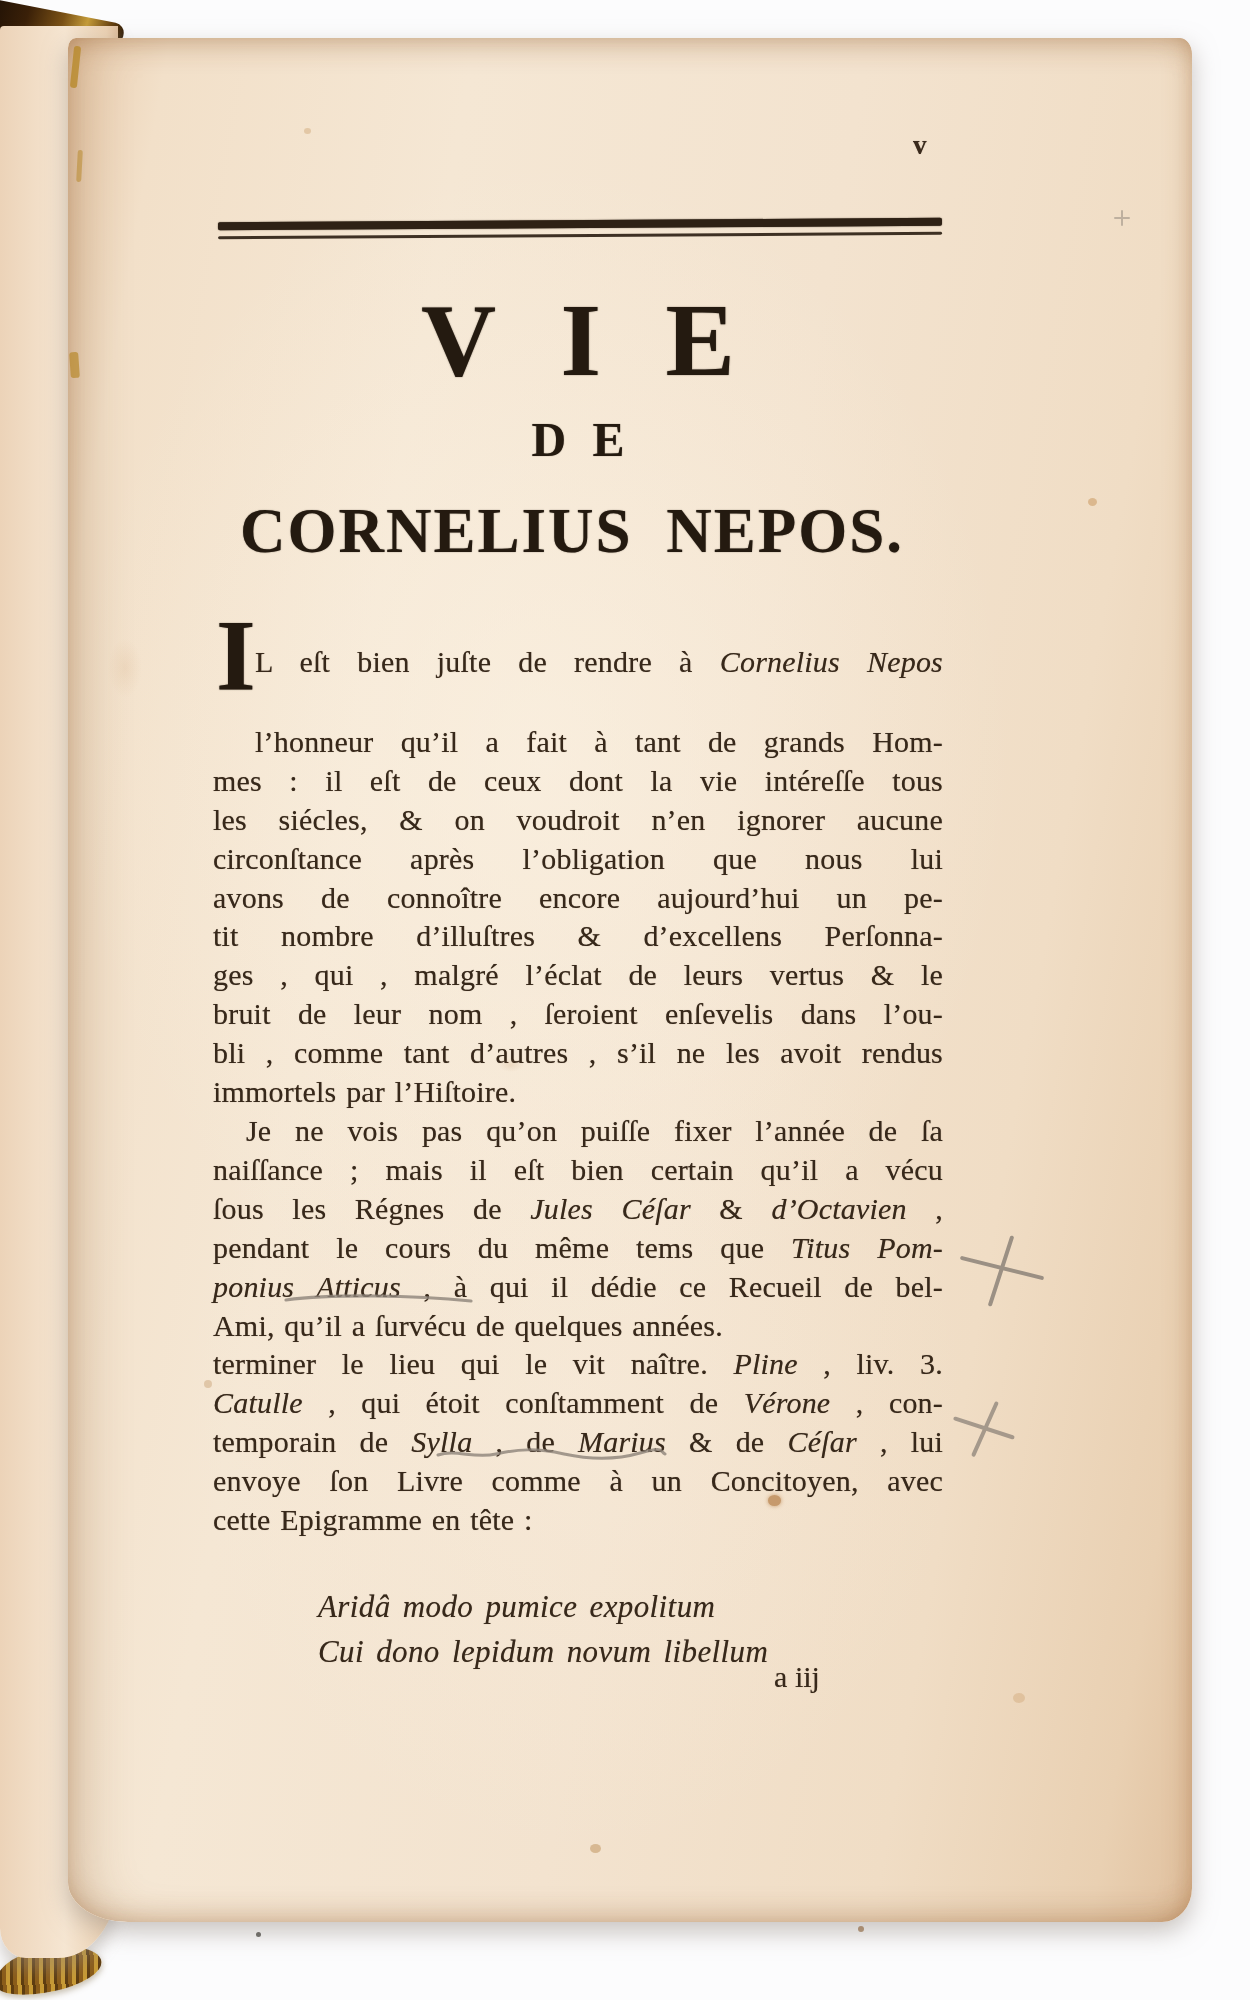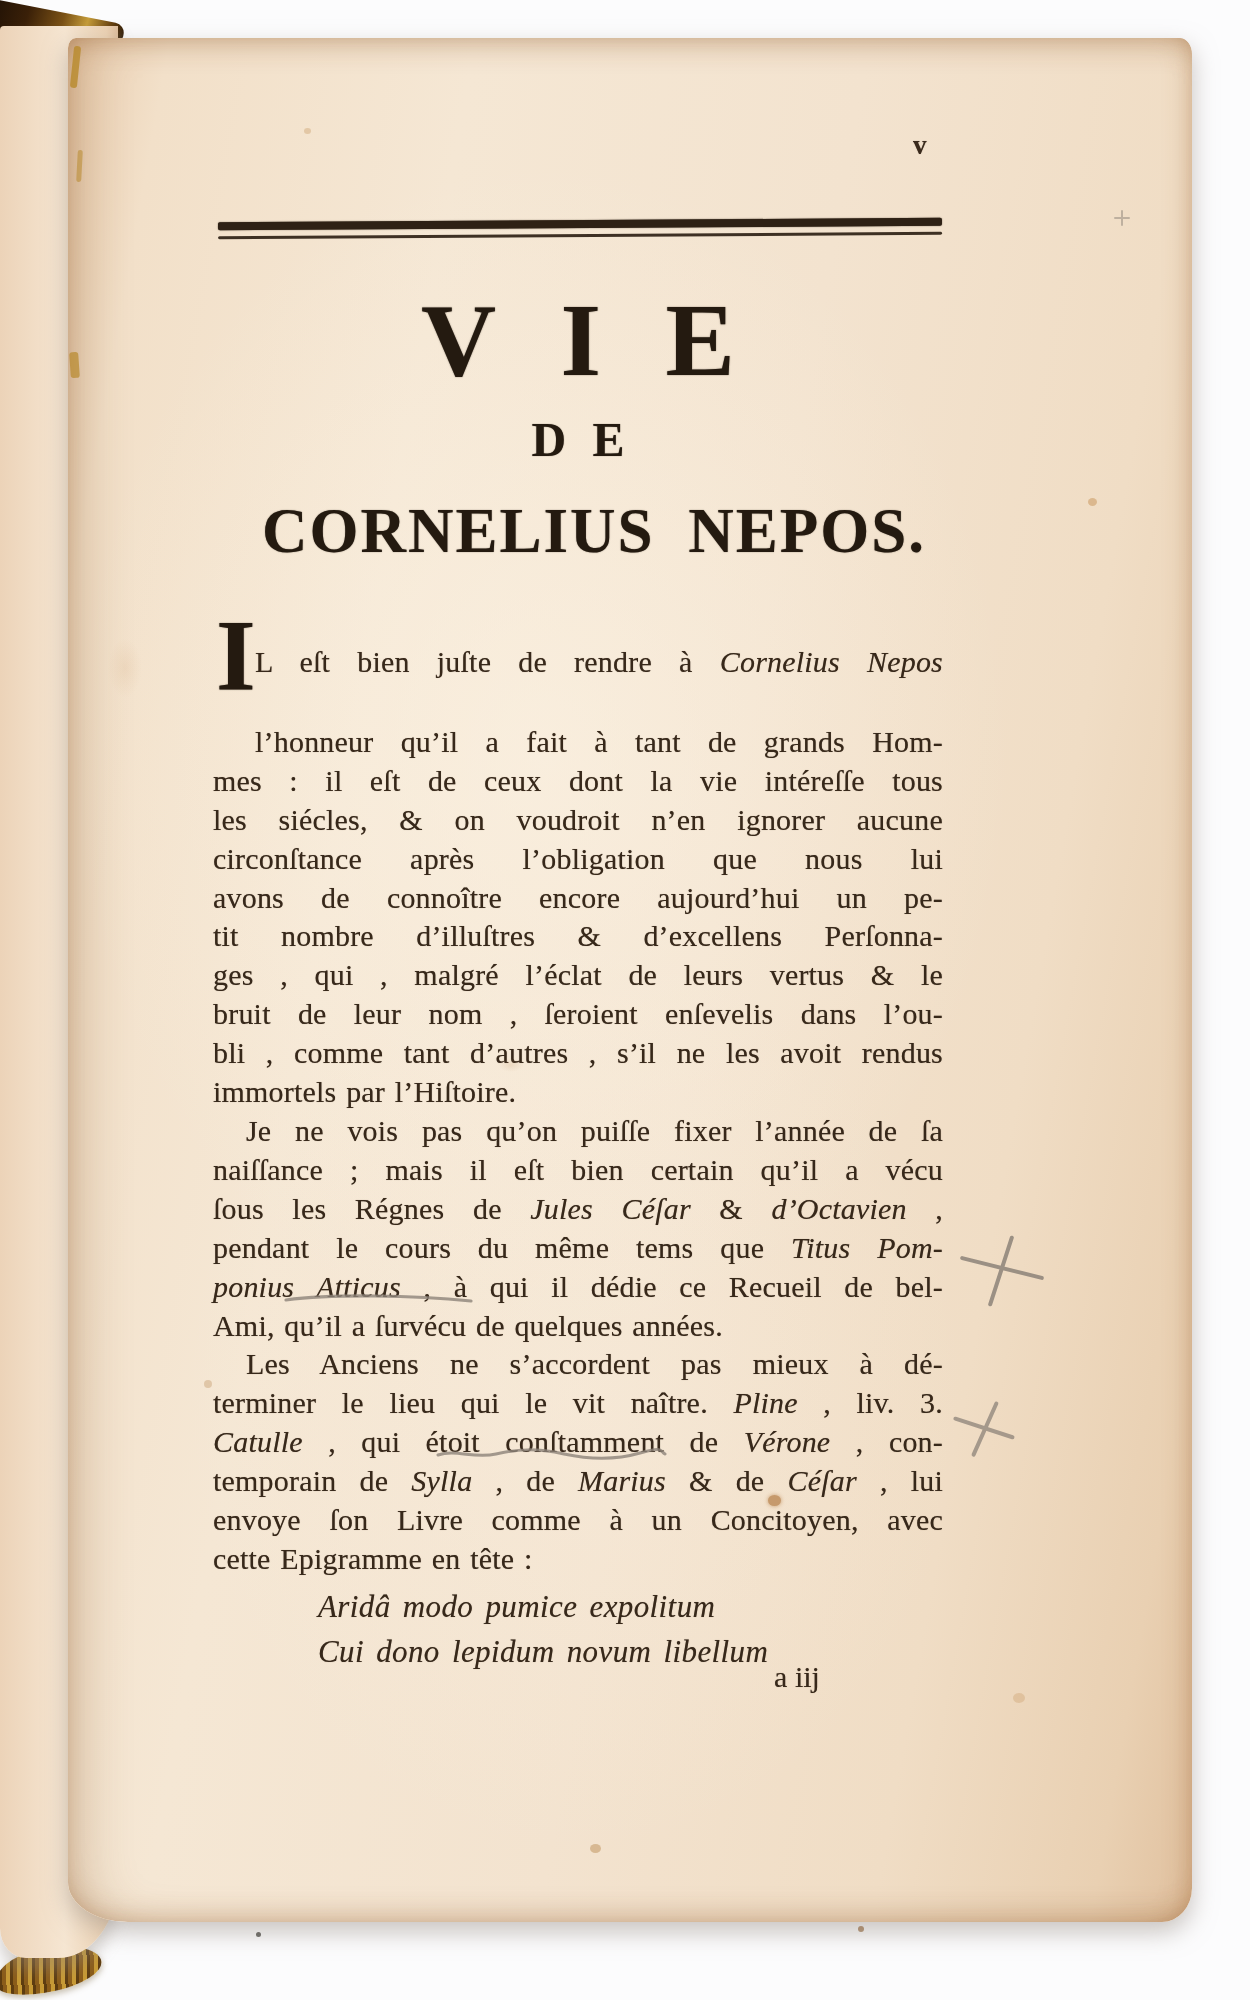--- a/index.html
+++ b/index.html
@@ -56,21 +56,21 @@
   .rule{position:absolute;left:150px;top:182px;width:724px;transform:rotate(-.35deg);}
   .rule .r1{height:8px;background:#2e2115;border-radius:2px;box-shadow:0 0 1.2px rgba(46,33,21,.9);}
   .rule .r2{height:3px;background:#2e2115;margin-top:6px;border-radius:2px;opacity:.92;}
 
   .t-vie{position:absolute;left:145px;top:250px;width:730px;text-align:center;line-height:1;
     font-size:104px;font-weight:bold;letter-spacing:.62em;text-indent:.62em;
     color:var(--title-ink);text-shadow:0 0 1.4px rgba(36,26,16,.65);}
   .t-de{position:absolute;left:145px;top:378px;width:730px;text-align:center;line-height:1;
     font-size:48px;font-weight:bold;letter-spacing:.55em;text-indent:.55em;
     color:var(--title-ink);text-shadow:0 0 1.1px rgba(36,26,16,.6);}
-  .t-name{position:absolute;left:156px;top:462px;width:740px;text-align:center;line-height:1;
+  .t-name{position:absolute;left:134px;top:462px;width:740px;text-align:center;line-height:1;
     font-size:63px;font-weight:bold;letter-spacing:2px;word-spacing:16px;
     color:var(--title-ink);text-shadow:0 0 1.2px rgba(36,26,16,.6);}
 
   .dropcap{position:absolute;left:148px;top:566px;font-size:102px;line-height:104px;
     font-weight:bold;color:var(--title-ink);text-shadow:0 0 1.2px rgba(36,26,16,.7);}
 
   #body-lines{position:absolute;left:145px;top:564px;width:730px;
     font-size:30px;line-height:38.9px;color:var(--ink);
     letter-spacing:.2px;word-spacing:2px;text-shadow:0 0 .7px rgba(55,40,26,.55);}
   .line{text-align:justify;text-align-last:justify;}
@@ -150,21 +150,20 @@
         <div class="line"><span>ges , qui , malgré l’éclat de leurs vertus &amp; le</span></div>
         <div class="line"><span>bruit de leur nom , ſeroient enſevelis dans l’ou-</span></div>
         <div class="line"><span>bli , comme tant d’autres , s’il ne les avoit rendus</span></div>
         <div class="line end"><span>immortels par l’Hiſtoire.</span></div>
         <div class="line ind"><span>Je ne vois pas qu’on puiſſe fixer l’année de ſa</span></div>
         <div class="line"><span>naiſſance ; mais il eſt bien certain qu’il a vécu</span></div>
         <div class="line"><span>ſous les Régnes de </span><span class="it">Jules Céſar</span><span> &amp; </span><span class="it">d’Octavien</span><span> ,</span></div>
         <div class="line"><span>pendant le cours du même tems que </span><span class="it">Titus Pom-</span></div>
         <div class="line"><span class="it">ponius Atticus</span><span> , à qui il dédie ce Recueil de bel-</span></div>
         <div class="line end"><span>Ami, qu’il a ſurvécu de quelques années.</span></div>
-        <div class="line ind"><span>Les Anciens ne s’accordent pas mieux à dé-</span></div>
         <div class="line"><span>terminer le lieu qui le vit naître. </span><span class="it">Pline</span><span> , liv. 3.</span></div>
         <div class="line"><span class="it">Catulle</span><span> , qui étoit conſtamment de </span><span class="it">Vérone</span><span> , con-</span></div>
         <div class="line"><span>temporain de </span><span class="it">Sylla</span><span> , de </span><span class="it">Marius</span><span> &amp; de </span><span class="it">Céſar</span><span> , lui</span></div>
         <div class="line"><span>envoye ſon Livre comme à un Concitoyen, avec</span></div>
         <div class="line end"><span>cette Epigramme en tête :</span></div>
       </div>
 
     <div id="epigram">
         <div>Aridâ modo pumice expolitum</div>
         <div>Cui dono lepidum novum libellum</div>

